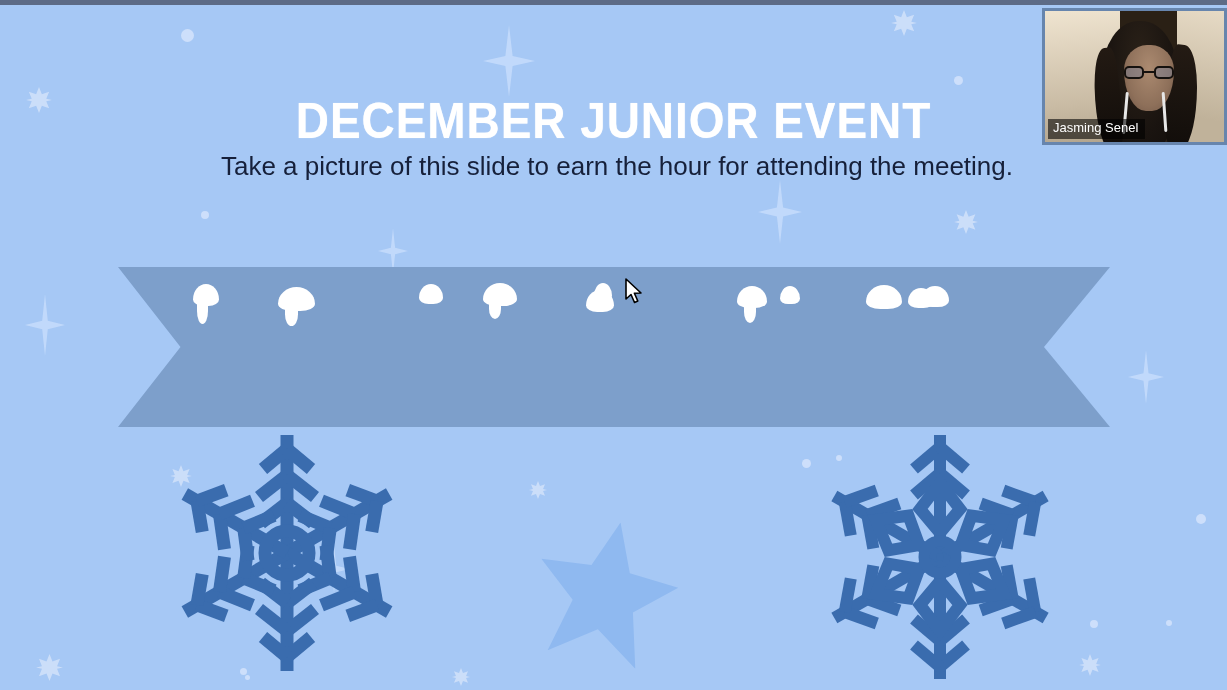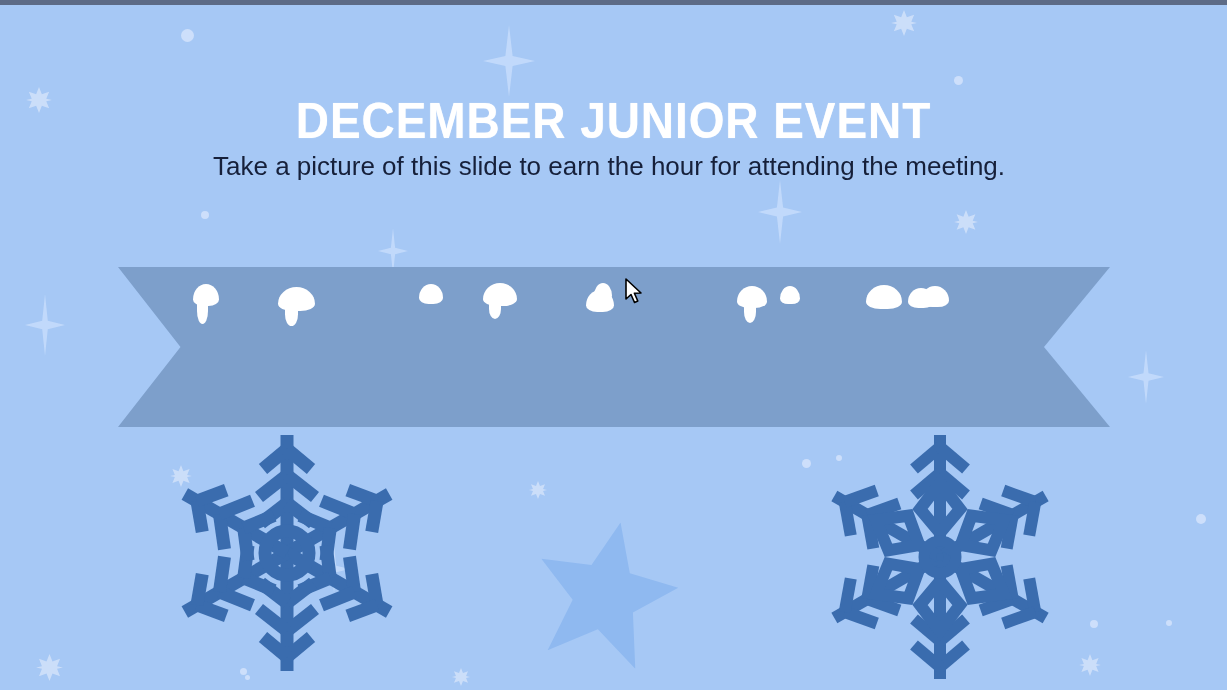--- a/index.html
+++ b/index.html
@@ -79,21 +79,21 @@
     letter-spacing: 1px;
     line-height: 1;
     transform: scaleX(.92);
     text-shadow: 0 0 1px rgba(255,255,255,.7);
     white-space: nowrap;
   }
   .subtitle {
     position: absolute;
     left: 213px; top: 152px;
     width: 800px;
-    text-align: left;
+    text-align: right;
     color: #16203a;
     font-size: 26px;
     line-height: 1.12;
     font-weight: 400;
   }
 
   
   .banner {
     position: absolute;
     left: 118px; top: 267px;
@@ -429,20 +429,37 @@
         <line x1="0" y1="-84" x2="26" y2="-62"></line>
         <polygon points="0,-74 20,-48 0,-24 -20,-48" stroke="#3a6cae" stroke-width="12" fill="none"></polygon>
       </g>
       <circle cx="0" cy="0" r="16" stroke="#3a6cae" stroke-width="11" fill="none"></circle>
       <circle cx="0" cy="0" r="4" fill="#3a6cae" stroke="none"></circle>
     </g>
   </svg>
 
   <div class="big-star" style="left:536px;top:521px;width:140px;height:140px;transform:rotate(12deg);"></div>
 
+  <div class="video-tile">
+    <div class="vid-wall"></div>
+    <div class="vid-wall2"></div>
+    <div class="vid-wall3"></div>
+    <div class="hair"></div>
+    <div class="hair-l"></div>
+    <div class="hair-r"></div>
+    <div class="face"></div>
+    <div class="glasses">
+      <div class="lens l"></div>
+      <div class="bridge"></div>
+      <div class="lens r"></div>
+    </div>
+    <div class="earbud" style="left:44%;top:62%;height:42px;transform:rotate(5deg);"></div>
+    <div class="earbud" style="left:66%;top:62%;height:40px;transform:rotate(-4deg);"></div>
+    <div class="vid-name">Jasming Senel</div>
+  </div>
 
   <div class="top-chrome"></div>
 
   <svg class="cursor" width="20" height="28" viewBox="0 0 20 28">
     <path d="M2 1 L2 21 L7 16.5 L10.5 24.5 L13.8 23 L10.4 15.2 L17 15 Z" fill="#ffffff" stroke="#000000" stroke-width="1.6" stroke-linejoin="round"></path>
   </svg>
 
 </div>
 
 </body></html>

